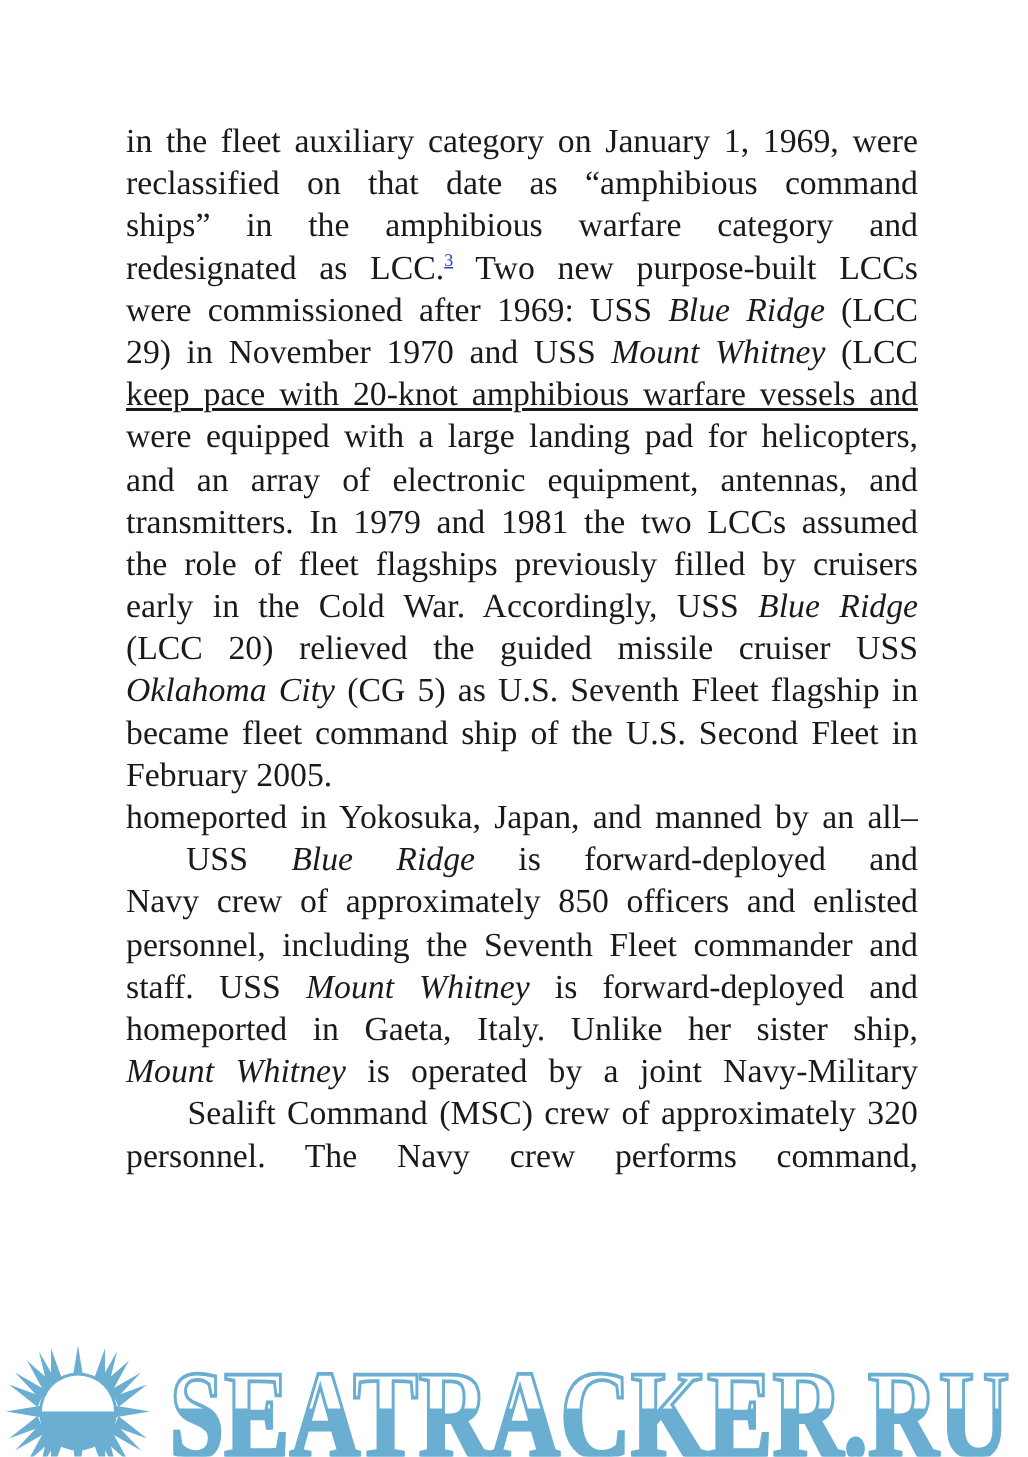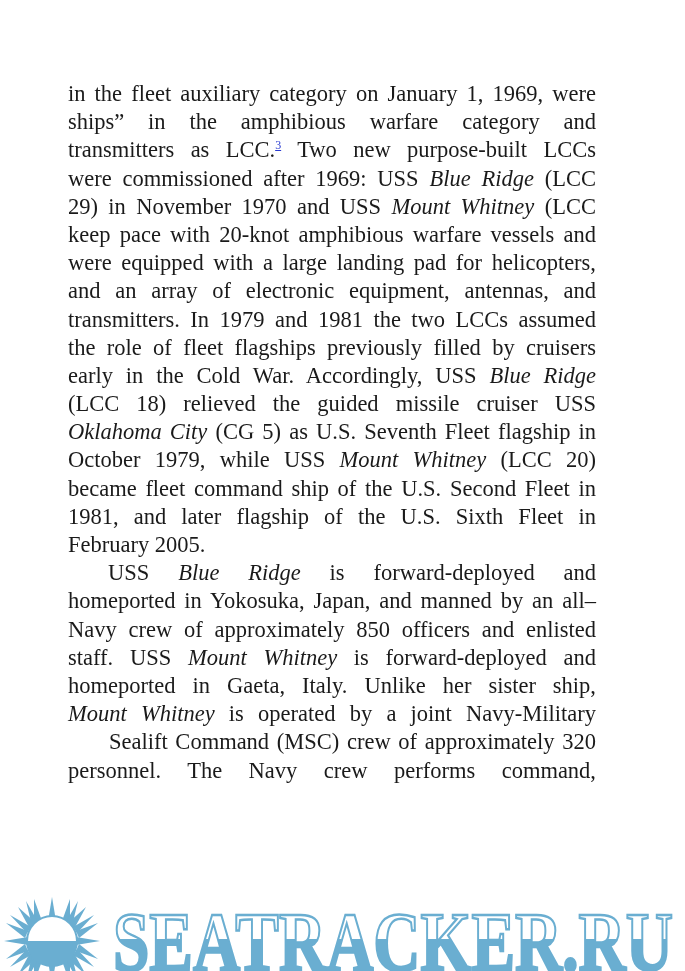--- a/index.html
+++ b/index.html
@@ -10,21 +10,21 @@
     body {
       width: 685px;
       height: 971px;
       position: relative;
       overflow: hidden;
       font-family: "Liberation Serif", "DejaVu Serif", serif;
       color: #1a1a1a;
     }
     .page-text {
       position: absolute;
-      left: 68px;
+      left: 84px;
       top: 80px;
       width: 528px;
       font-size: 22.5px;
     }
     .line {
       display: block;
       height: 28.2px;
       line-height: 28.2px;
       white-space: nowrap;
       text-align: justify;
@@ -67,39 +67,39 @@
       top: 4px;
       width: 570px;
       height: 76px;
     }
   </style>
 </head>
 <body>
 
 <div class="page-text" id="doc">
     <span class="line" style="white-space: normal;"><span class="seg" style="white-space: normal;">in the fleet auxiliary category on January 1, 1969, were</span></span>
+    <span class="line" style="white-space: normal;"><span class="seg" style="white-space: normal;">reclassified on that date as “amphibious command</span></span>
     <span class="line" style="white-space: normal;"><span class="seg" style="white-space: normal;">ships” in the amphibious warfare category and</span></span>
-    <span class="line" style="white-space: normal;"><span class="seg" style="white-space: normal;">transmitters as LCC.</span><a class="footnote">3</a><span class="seg" style="white-space: normal;"> Two new purpose-built LCCs</span></span>
+    <span class="line" style="white-space: normal;"><span class="seg" style="white-space: normal;">redesignated as LCC.</span><a class="footnote">3</a><span class="seg" style="white-space: normal;"> Two new purpose-built LCCs</span></span>
     <span class="line" style="white-space: normal;"><span class="seg" style="white-space: normal;">were commissioned after 1969: USS </span><span class="seg italic" style="white-space: normal;">Blue Ridge</span><span class="seg" style="white-space: normal;"> (LCC</span></span>
     <span class="line" style="white-space: normal;"><span class="seg" style="white-space: normal;">29) in November 1970 and USS </span><span class="seg italic" style="white-space: normal;">Mount Whitney</span><span class="seg" style="white-space: normal;"> (LCC</span></span>
-    <span class="line" style="white-space: normal;"><span class="seg" style="white-space: normal;">keep pace with 20-knot amphibious warfare vessels and</span></span>
+    <span class="line" style="white-space: normal; text-decoration: underline;"><span class="seg" style="white-space: normal;">keep pace with 20-knot amphibious warfare vessels and</span></span>
     <span class="line" style="white-space: normal;"><span class="seg" style="white-space: normal;">were equipped with a large landing pad for helicopters,</span></span>
     <span class="line" style="white-space: normal;"><span class="seg" style="white-space: normal;">and an array of electronic equipment, antennas, and</span></span>
     <span class="line" style="white-space: normal;"><span class="seg" style="white-space: normal; font-family: Liberation Serif, serif;">transmitters. In 1979 and 1981 the two LCCs assumed</span></span>
     <span class="line" style="white-space: normal;"><span class="seg" style="white-space: normal;">the role of fleet flagships previously filled by cruisers</span></span>
     <span class="line" style="white-space: normal;"><span class="seg" style="white-space: normal;">early in the Cold War. Accordingly, USS </span><span class="seg italic" style="white-space: normal;">Blue Ridge</span></span>
-    <span class="line" style="white-space: normal;"><span class="seg" style="white-space: normal;">(LCC 18) relieved the guided missile cruiser USS</span></span>
+    <span class="line" style="white-space: normal;"><span class="seg" style="white-space: normal;">(LCC 20) relieved the guided missile cruiser USS</span></span>
     <span class="line" style="white-space: normal;"><span class="seg italic" style="white-space: normal;">Oklahoma City</span><span class="seg" style="white-space: normal;"> (CG 5) as U.S. Seventh Fleet flagship in</span></span>
-    <span class="line" style="white-space: normal;"><span class="seg" style="white-space: normal;">October 1979, while USS </span><span class="seg italic" style="white-space: normal;">Mount Whitney</span><span class="seg" style="white-space: normal;"> (LCC 20)</span></span>
     <span class="line" style="white-space: normal;"><span class="seg" style="white-space: normal;">became fleet command ship of the U.S. Second Fleet in</span></span>
-    <span class="line" style="white-space: normal;"><span class="seg" style="white-space: normal;">1981, and later flagship of the U.S. Sixth Fleet in</span></span>
     <span class="line last"><span class="seg">February 2005.</span></span>
+    <span class="line" style="white-space: normal;"><span class="seg" style="white-space: normal;">homeported in Yokosuka, Japan, and manned by an all–</span></span>
     <span class="line indent" style="white-space: normal;"><span class="seg" style="white-space: normal;">USS </span><span class="seg italic" style="white-space: normal;">Blue Ridge</span><span class="seg" style="white-space: normal;"> is forward-deployed and</span></span>
-    <span class="line" style="white-space: normal;"><span class="seg" style="white-space: normal;">homeported in Yokosuka, Japan, and manned by an all–</span></span>
     <span class="line" style="white-space: normal;"><span class="seg" style="white-space: normal;">Navy crew of approximately 850 officers and enlisted</span></span>
+    <span class="line" style="white-space: normal;"><span class="seg" style="white-space: normal;">personnel, including the Seventh Fleet commander and</span></span>
     <span class="line" style="white-space: normal;"><span class="seg" style="white-space: normal;">staff. USS </span><span class="seg italic" style="white-space: normal;">Mount Whitney</span><span class="seg" style="white-space: normal;"> is forward-deployed and</span></span>
     <span class="line" style="white-space: normal;"><span class="seg" style="white-space: normal;">homeported in Gaeta, Italy. Unlike her sister ship,</span></span>
     <span class="line" style="white-space: normal;"><span class="seg italic" style="white-space: normal;">Mount Whitney</span><span class="seg" style="white-space: normal;"> is operated by a joint Navy-Military</span></span>
     <span class="line" style="white-space: normal;"><span class="seg" style="white-space: normal; margin-left: 41px;">Sealift Command (MSC) crew of approximately 320</span></span>
     <span class="line" style="white-space: normal;"><span class="seg" style="white-space: normal;">personnel. The Navy crew performs command,</span></span>
   </div>
 
 <div class="logo">
   <svg class="sun" viewBox="0 0 96 88">
     <defs>

